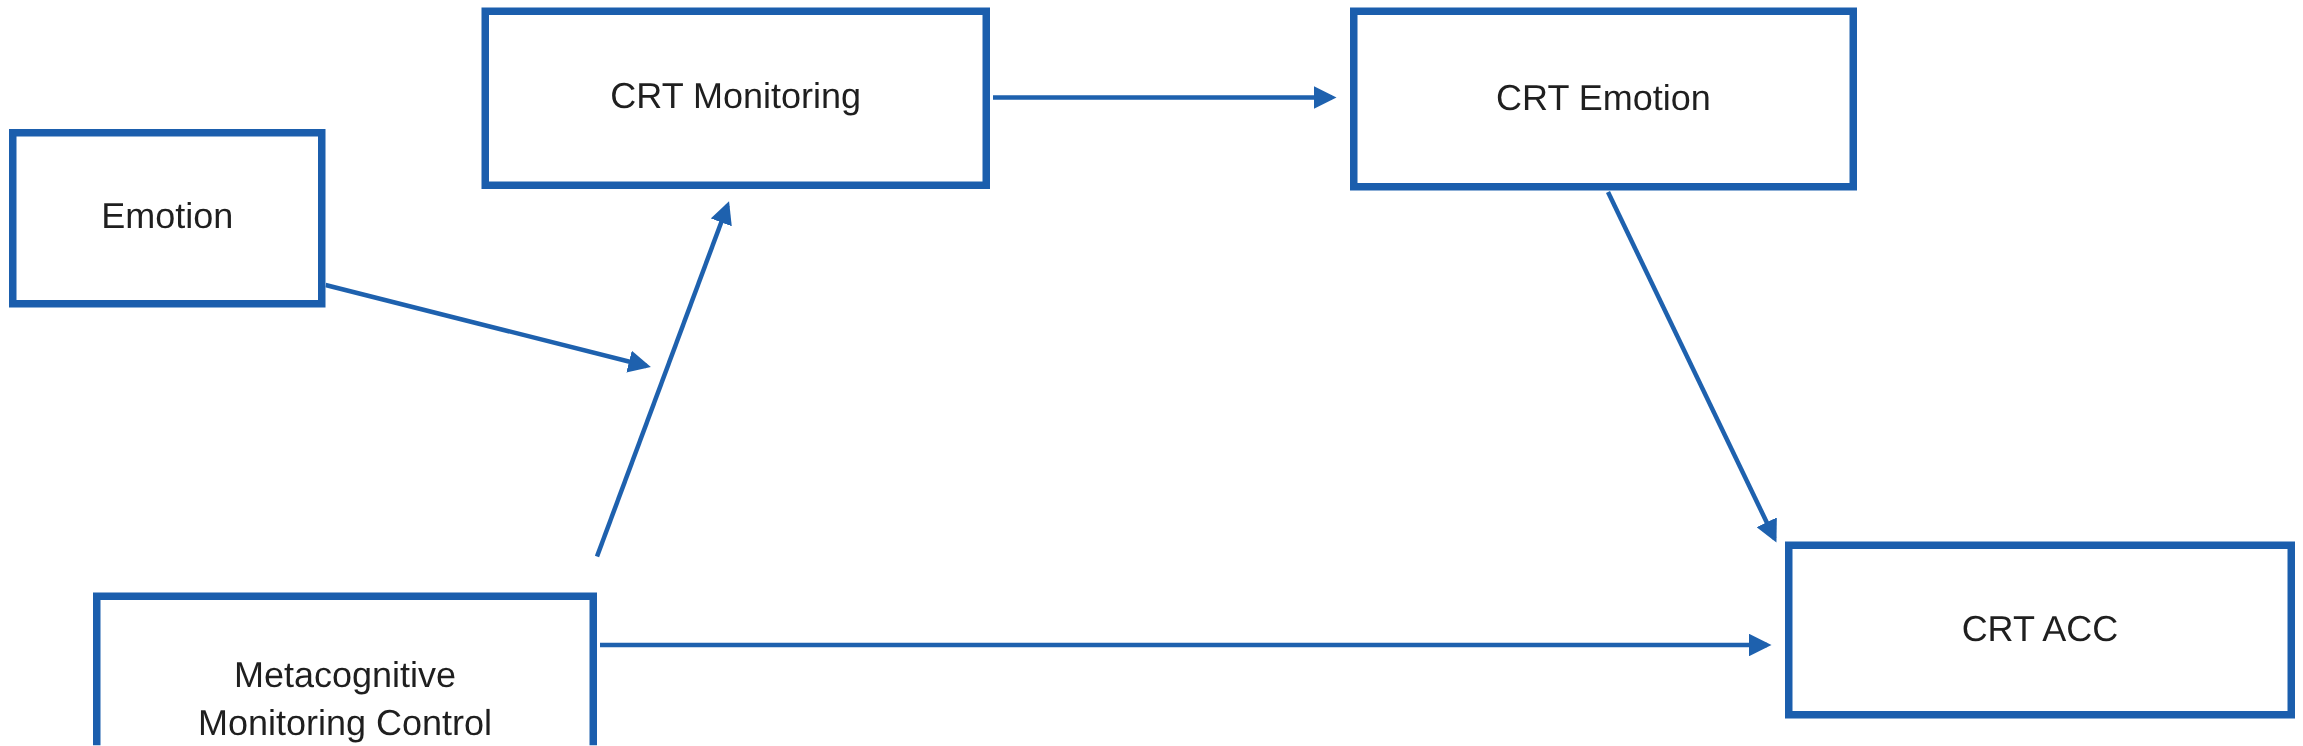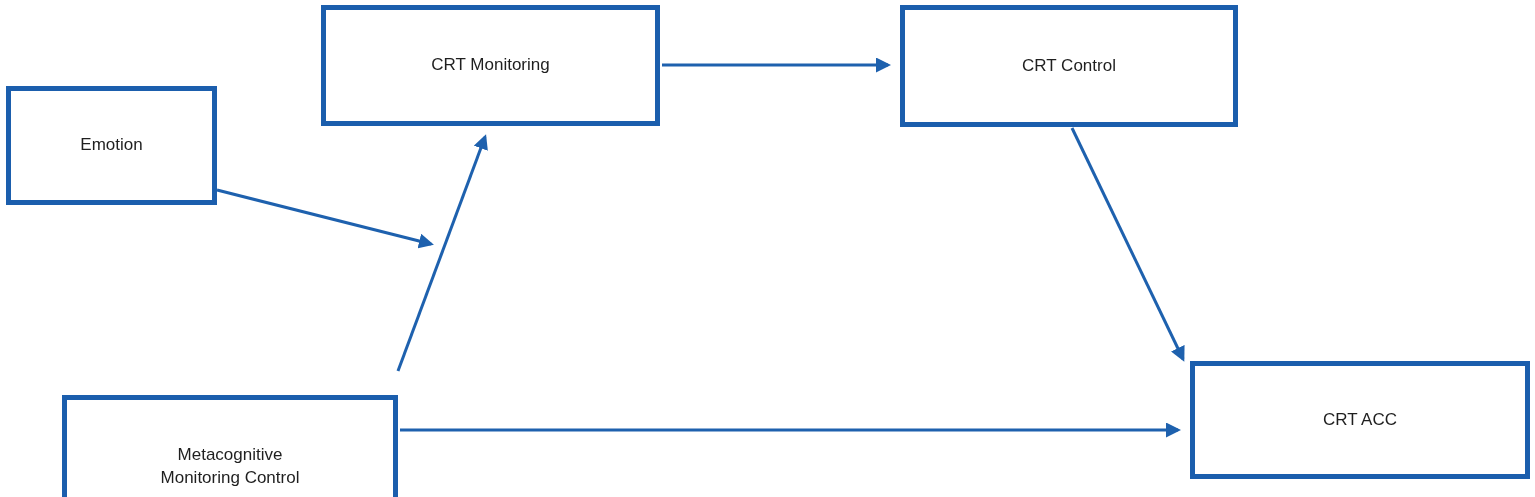--- a/index.html
+++ b/index.html
@@ -24,21 +24,21 @@
   .node {
     position: absolute;
     box-sizing: border-box;
     border: 5px solid #1b5ead;
     background: #ffffff;
     display: flex;
     flex-direction: column;
     align-items: center;
     justify-content: center;
     text-align: center;
-    font-size: 17px;
+    font-size: 24px;
     line-height: 1.35;
     color: #1f1f1f;
     z-index: 2;
   }
   #node-emotion        { left: 6px;    top: 86px;  width: 211px; height: 119px; }
   #node-crt-monitoring { left: 321px;  top: 5px;   width: 339px; height: 121px; }
   #node-crt-control    { left: 900px;  top: 5px;   width: 338px; height: 122px; }
   #node-metacognitive  { left: 62px;   top: 372px; width: 336px; height: 144px; margin-top: 23px; }
   #node-crt-acc        { left: 1190px; top: 348px; width: 340px; height: 118px; margin-top: 13px; }
   .edge-line {
@@ -72,21 +72,21 @@
 
   <div class="node" id="node-emotion">
     <span>Emotion</span>
   </div>
 
   <div class="node" id="node-crt-monitoring">
     <span>CRT Monitoring</span>
   </div>
 
   <div class="node" id="node-crt-control">
-    <span>CRT Control</span>
+    <span>CRT Emotion</span>
   </div>
 
   <div class="node" id="node-metacognitive">
     <span>Metacognitive</span>
     <span>Monitoring Control</span>
   </div>
 
   <div class="node" id="node-crt-acc">
     <span>CRT ACC</span>
   </div>

